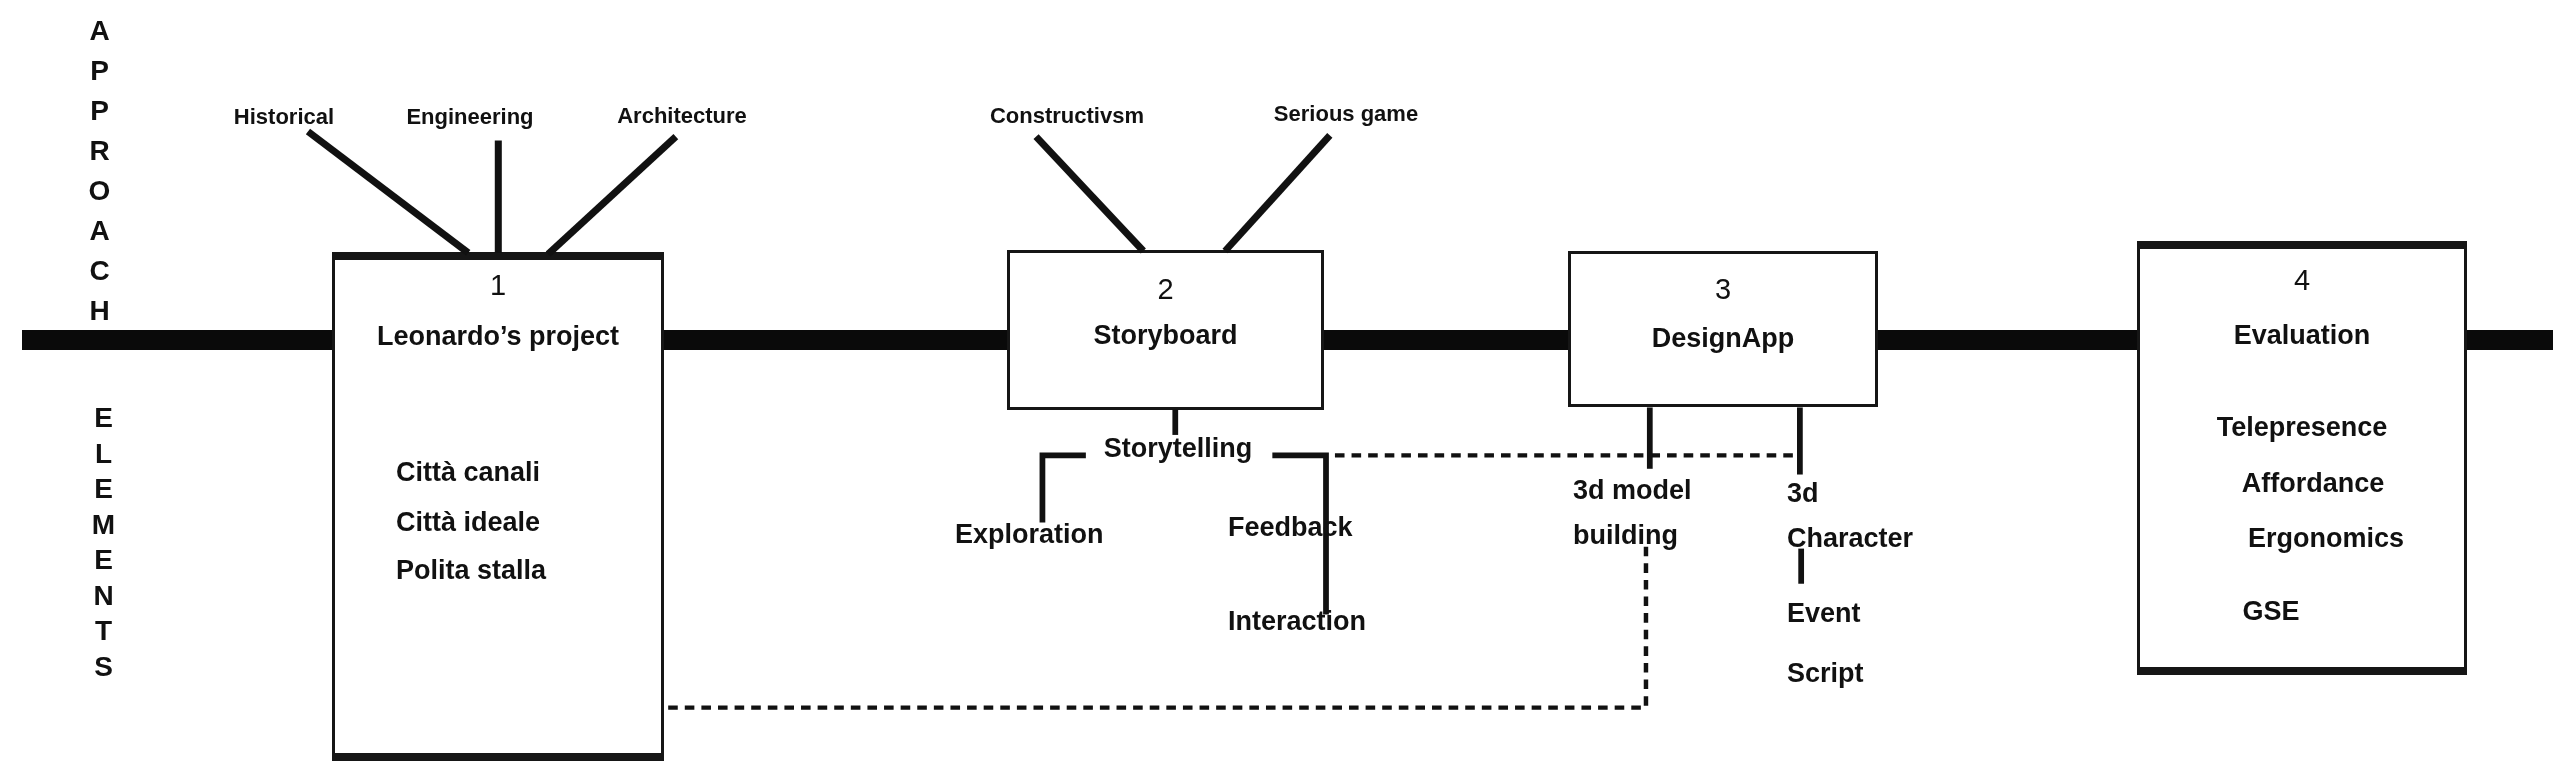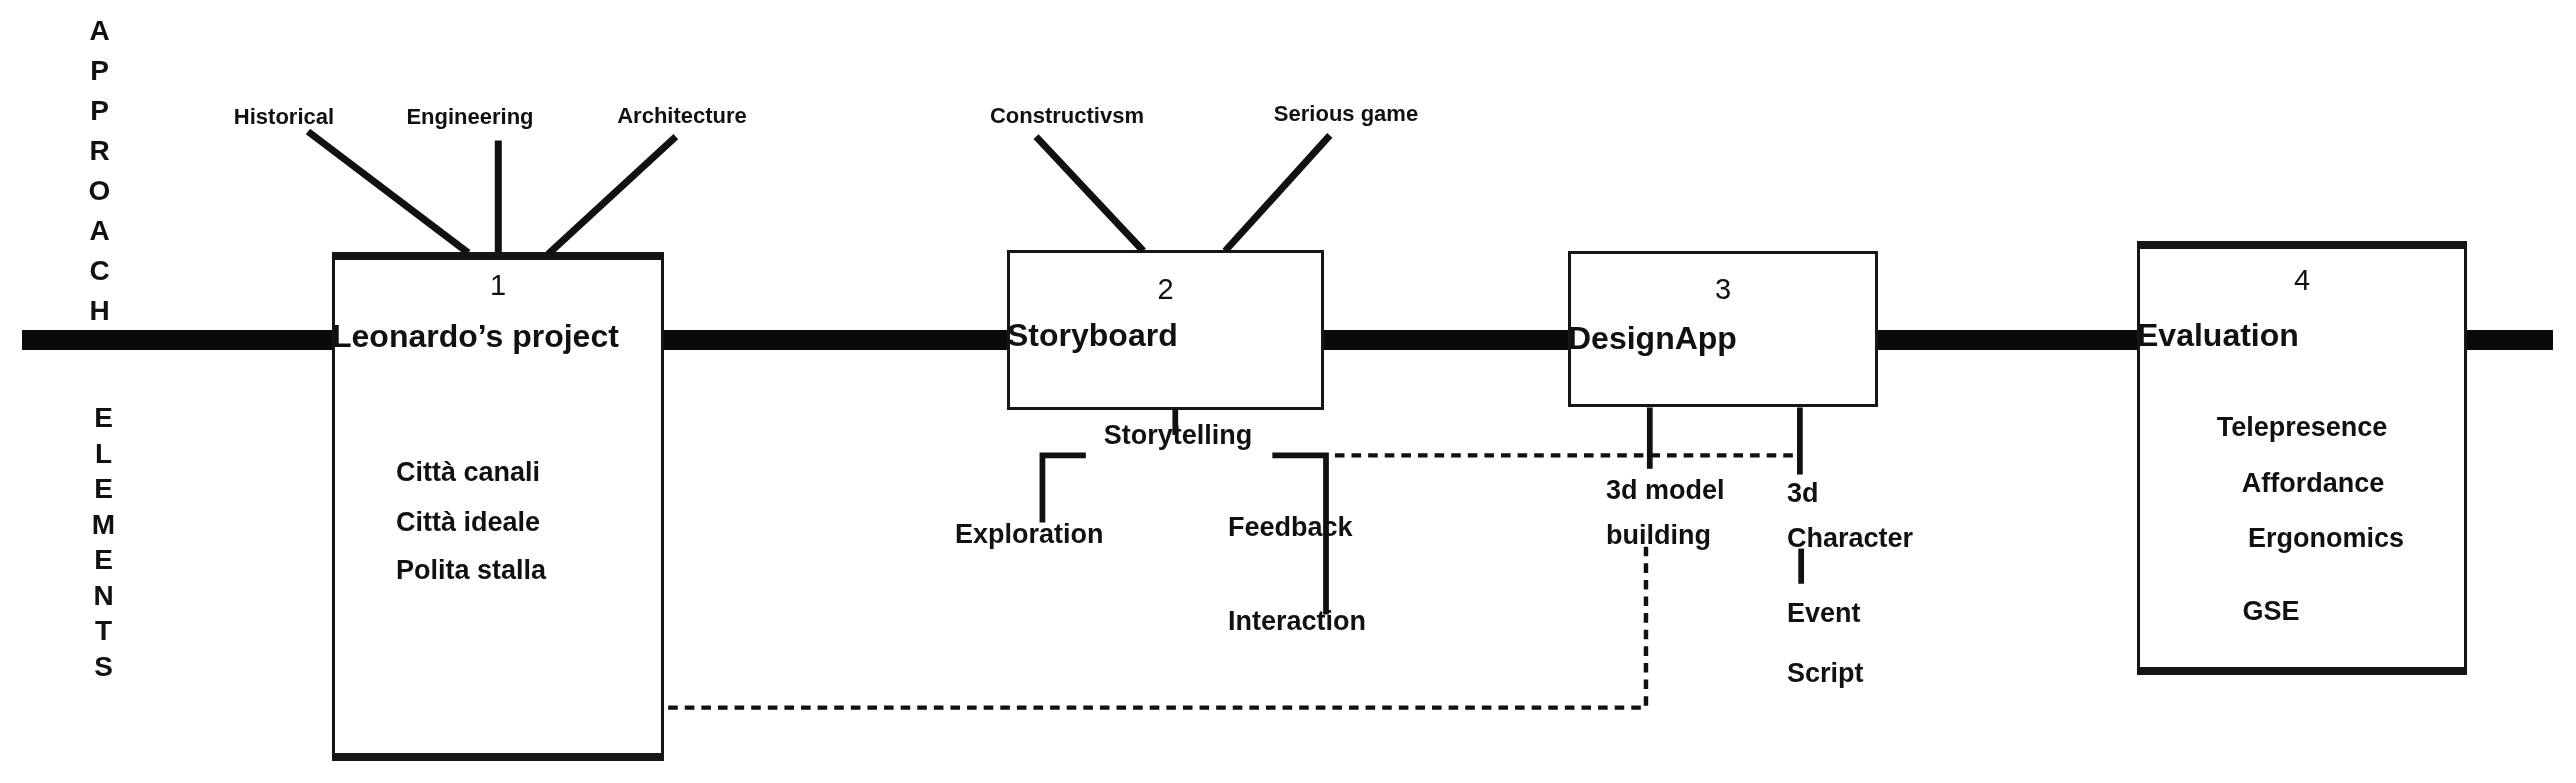--- a/index.html
+++ b/index.html
@@ -36,23 +36,24 @@
     border-top-width: 8.3px;
     border-bottom-width: 8.3px;
   }
   .num {
     font-size: 29px;
     font-weight: 400;
     line-height: 36px;
     text-align: center;
   }
   .title {
-    font-size: 32px;
+    font-size: 27px;
     font-weight: 700;
     line-height: 34px;
+    text-align: center;
   }
   .lbl {
     font-size: 22px;
     font-weight: 700;
     line-height: 32px;
     white-space: nowrap;
     transform: translateX(-50%);
   }
   .el {
     font-size: 27px;
@@ -109,29 +110,29 @@
 
   <div class="abs num" style="left:332px; top:267px; width:332px;">1</div>
   <div class="abs title" style="left:332px; top:319px; width:332px;">Leonardo’s project</div>
   <div class="abs el" style="left:396px; top:455px;">Città canali</div>
   <div class="abs el" style="left:396px; top:505px;">Città ideale</div>
   <div class="abs el" style="left:396px; top:553px;">Polita stalla</div>
 
   <div class="abs num" style="left:1007px; top:271px; width:317px;">2</div>
   <div class="abs title" style="left:1007px; top:318px; width:317px;">Storyboard</div>
 
-  <div class="abs el" style="left:1178px; top:418px; transform:translateX(-50%);">Storytelling</div>
+  <div class="abs el" style="left:1178px; top:431px; transform:translateX(-50%);">Storytelling</div>
   <div class="abs el" style="left:955px; top:517px;">Exploration</div>
   <div class="abs el" style="left:1228px; top:510px;">Feedback</div>
   <div class="abs el" style="left:1228px; top:604px;">Interaction</div>
 
   <div class="abs num" style="left:1568px; top:271px; width:310px;">3</div>
   <div class="abs title" style="left:1568px; top:321px; width:310px;">DesignApp</div>
 
-  <div class="abs el el-wrap" style="left:1606px; top:468px; width:160px; line-height:45px;">3d model building</div>
+  <div class="abs el el-wrap" style="left:1573px; top:468px; width:160px; line-height:45px;">3d model building</div>
   <div class="abs el el-wrap" style="left:1787px; top:471px; width:160px; line-height:45px;">3d Character</div>
   <div class="abs el el-wrap" style="left:1787px; top:583px; width:115px; line-height:60px;">Event Script</div>
 
   <div class="abs num" style="left:2137px; top:262px; width:330px;">4</div>
   <div class="abs title" style="left:2137px; top:318px; width:330px;">Evaluation</div>
   <div class="abs el el-center" style="left:2137px; top:410px; width:330px;">Telepresence</div>
   <div class="abs el el-center" style="left:2137px; top:466px; width:330px;padding-left:11px;">Affordance</div>
   <div class="abs el el-center" style="left:2137px; top:521px; width:306px;padding-left:36px;">Ergonomics</div>
   <div class="abs el el-center" style="left:2137px; top:594px; width:268px;">GSE</div>
 

